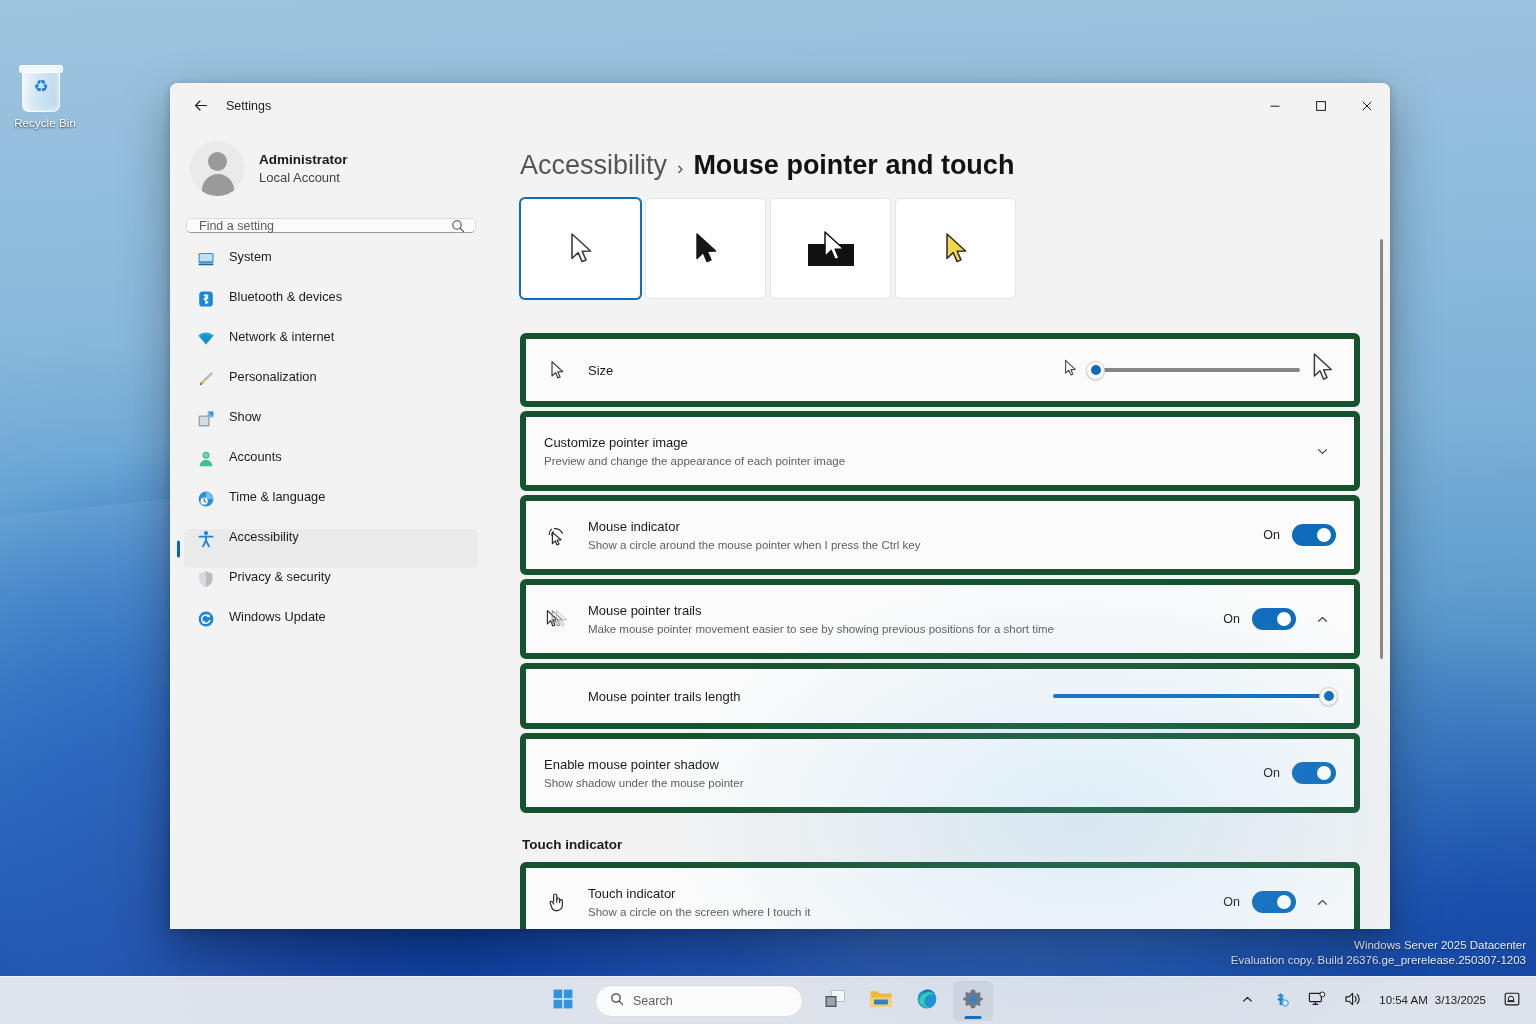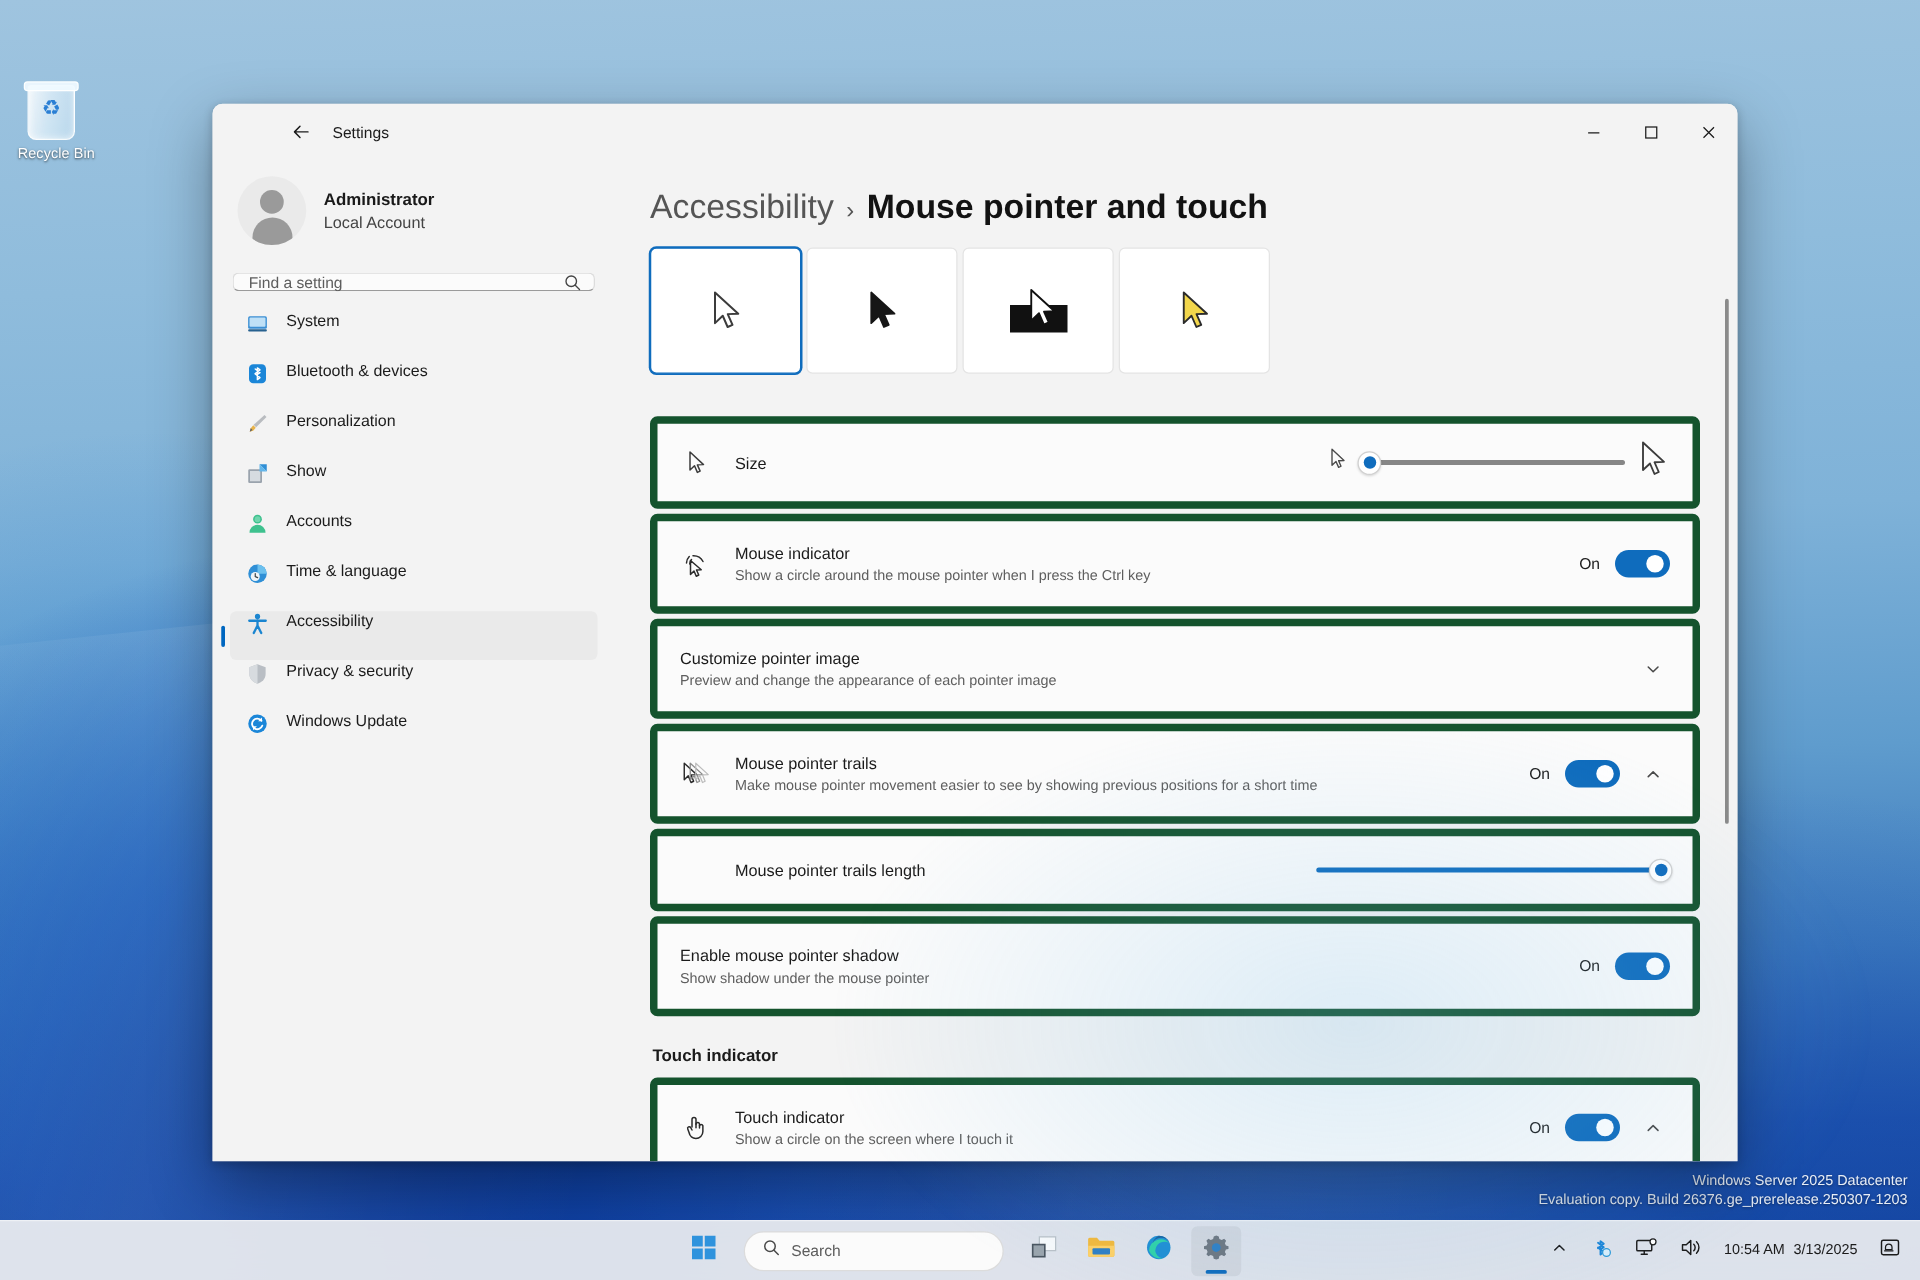--- a/index.html
+++ b/index.html
@@ -88,21 +88,20 @@
     border-radius: 8px 8px 0 0;
     box-shadow: 0 18px 48px rgba(0,0,0,0.34), 0 2px 8px rgba(0,0,0,0.2);
     overflow: hidden;
     display: flex; flex-direction: column;
   }
   #titlebar {
     height: 46px; flex: 0 0 46px;
     display: flex; align-items: center;
     background: #f3f3f3;
     position: relative;
-    padding-left: 40px;
   }
   #back-button {
     width: 34px; height: 30px; margin-left: 14px;
     display: flex; align-items: center; justify-content: center;
     border-radius: 5px; color: #1b1b1b; font-size: 15px;
     cursor: default;
   }
   #app-title {
     font-size: 12.5px; color: #1b1b1b; margin-left: 8px;
     font-weight: 400;
@@ -426,20 +425,29 @@
             <span class="nav-ico">
               <svg width="18" height="18" viewBox="0 0 18 18">
                 <rect x="2.2" y="1.4" width="13.6" height="15.2" rx="3.4" fill="#1b86d8"></rect>
                 <path d="M7.2 5.2 L11 8.1 L8.9 9.6 L8.9 4.3 L11 5.9 L7.2 8.9" fill="none" stroke="#fff" stroke-width="1.15" stroke-linejoin="round" stroke-linecap="round"></path>
                 <path d="M8.9 9.6 L8.9 13.7 L11 12.1 L7.2 9.2" fill="none" stroke="#fff" stroke-width="1.15" stroke-linejoin="round" stroke-linecap="round"></path>
               </svg>
             </span>
             <span class="nav-label">Bluetooth &amp; devices</span>
           </div>
 
+          <div class="nav-item">
+            <span class="nav-ico">
+              <svg width="18" height="18" viewBox="0 0 18 18">
+                <path d="M1.2 5.6 A11.5 11.5 0 0 1 16.8 5.6 L9 14.4 Z" fill="#18a5e0"></path>
+                <path d="M3.4 7.2 A8.4 8.4 0 0 1 14.6 7.2 L9 13.6 Z" fill="#1390cf"></path>
+              </svg>
+            </span>
+            <span class="nav-label">Network &amp; internet</span>
+          </div>
 
           <div class="nav-item">
             <span class="nav-ico">
               <svg width="18" height="18" viewBox="0 0 18 18">
                 <path d="M14.6 1.9 L16.2 3.5 L7.9 11.8 L5.9 9.8 Z" fill="#b9bcc0"></path>
                 <path d="M5.6 10.1 L7.6 12.1 L5.5 14.6 L2.8 15.4 L3.6 12.6 Z" fill="#e8b34a"></path>
                 <path d="M2.8 15.4 L3.6 12.6 L5.0 14.0 Z" fill="#5a5f66"></path>
               </svg>
             </span>
             <span class="nav-label">Personalization</span>
@@ -576,53 +584,53 @@
                   <svg width="26" height="32" viewBox="0 0 26 32">
                     <path d="M4.4 2 L4.4 24 L10 18.8 L13.6 27.2 L17 25.6 L13.6 17.8 L21.2 17.5 Z" fill="#fbfbfb" stroke="#3c3c3c" stroke-width="1.5" stroke-linejoin="round"></path>
                   </svg>
                 </span>
               </div>
             </div>
           </div>
 
           <div class="card">
             <div class="row" style="min-height:68px;">
+              <div class="row-text">
+                <div class="row-title">Customize pointer image</div>
+                <div class="row-sub">Preview and change the appearance of each pointer image</div>
+              </div>
+              <div class="row-right">
+                <span class="chev">
+                  <svg width="13" height="13" viewBox="0 0 13 13">
+                      <path d="M2.6 4.6 L6.5 8.4 L10.4 4.6" fill="none" stroke="#4a4a4a" stroke-width="1.25" stroke-linecap="round" stroke-linejoin="round"></path>
+                    </svg>
+                </span>
+              </div>
+            </div>
+          </div>
+
+          <div class="card">
+            <div class="row" style="min-height:68px;">
               <span class="row-ico">
                 <svg width="22" height="22" viewBox="0 0 22 22">
                   <path d="M3.2 10.4 A7.6 7.6 0 0 1 5.4 5.2" fill="none" stroke="#2b2b2b" stroke-width="1.2" stroke-linecap="round"></path>
                   <path d="M5.8 11.2 A5 5 0 0 1 7.2 7.6" fill="none" stroke="#2b2b2b" stroke-width="1.2" stroke-linecap="round"></path>
                   <path d="M8.4 4.6 A8.6 8.6 0 0 1 16.4 9.2" fill="none" stroke="#2b2b2b" stroke-width="1.2" stroke-linecap="round"></path>
                   <path d="M6.4 8.4 L6.4 19.6 L9.2 16.8 L11 21 L13 20 L11.2 16 L15 15.8 Z" fill="#fbfbfb" stroke="#2b2b2b" stroke-width="1.2" stroke-linejoin="round"></path>
                 </svg>
               </span>
               <div class="row-text">
                 <div class="row-title">Mouse indicator</div>
                 <div class="row-sub">Show a circle around the mouse pointer when I press the Ctrl key</div>
               </div>
               <div class="row-right">
                 <span class="state-label">On</span>
                 <span class="toggle">
                     <span class="knob"></span>
                   </span>
-              </div>
-            </div>
-          </div>
-
-          <div class="card">
-            <div class="row" style="min-height:68px;">
-              <div class="row-text">
-                <div class="row-title">Customize pointer image</div>
-                <div class="row-sub">Preview and change the appearance of each pointer image</div>
-              </div>
-              <div class="row-right">
-                <span class="chev">
-                  <svg width="13" height="13" viewBox="0 0 13 13">
-                      <path d="M2.6 4.6 L6.5 8.4 L10.4 4.6" fill="none" stroke="#4a4a4a" stroke-width="1.25" stroke-linecap="round" stroke-linejoin="round"></path>
-                    </svg>
-                </span>
               </div>
             </div>
           </div>
 
           <div class="card group">
             <div class="row" style="min-height:68px;">
               <span class="row-ico">
                 <svg width="24" height="22" viewBox="0 0 24 22">
                   <path d="M2.4 2.6 L2.4 15.8 L5.6 12.6 L7.8 18 L9.9 17 L7.8 11.9 L12.4 11.7 Z" fill="#fbfbfb" stroke="#2b2b2b" stroke-width="1.15" stroke-linejoin="round"></path>
                   <path d="M7.2 2.6 L7.2 15.8 L10.4 12.6 L12.6 18 L14.7 17 L12.6 11.9 L17.2 11.7 Z" fill="none" stroke="#8c8c8c" stroke-width="1.05" stroke-linejoin="round"></path>

